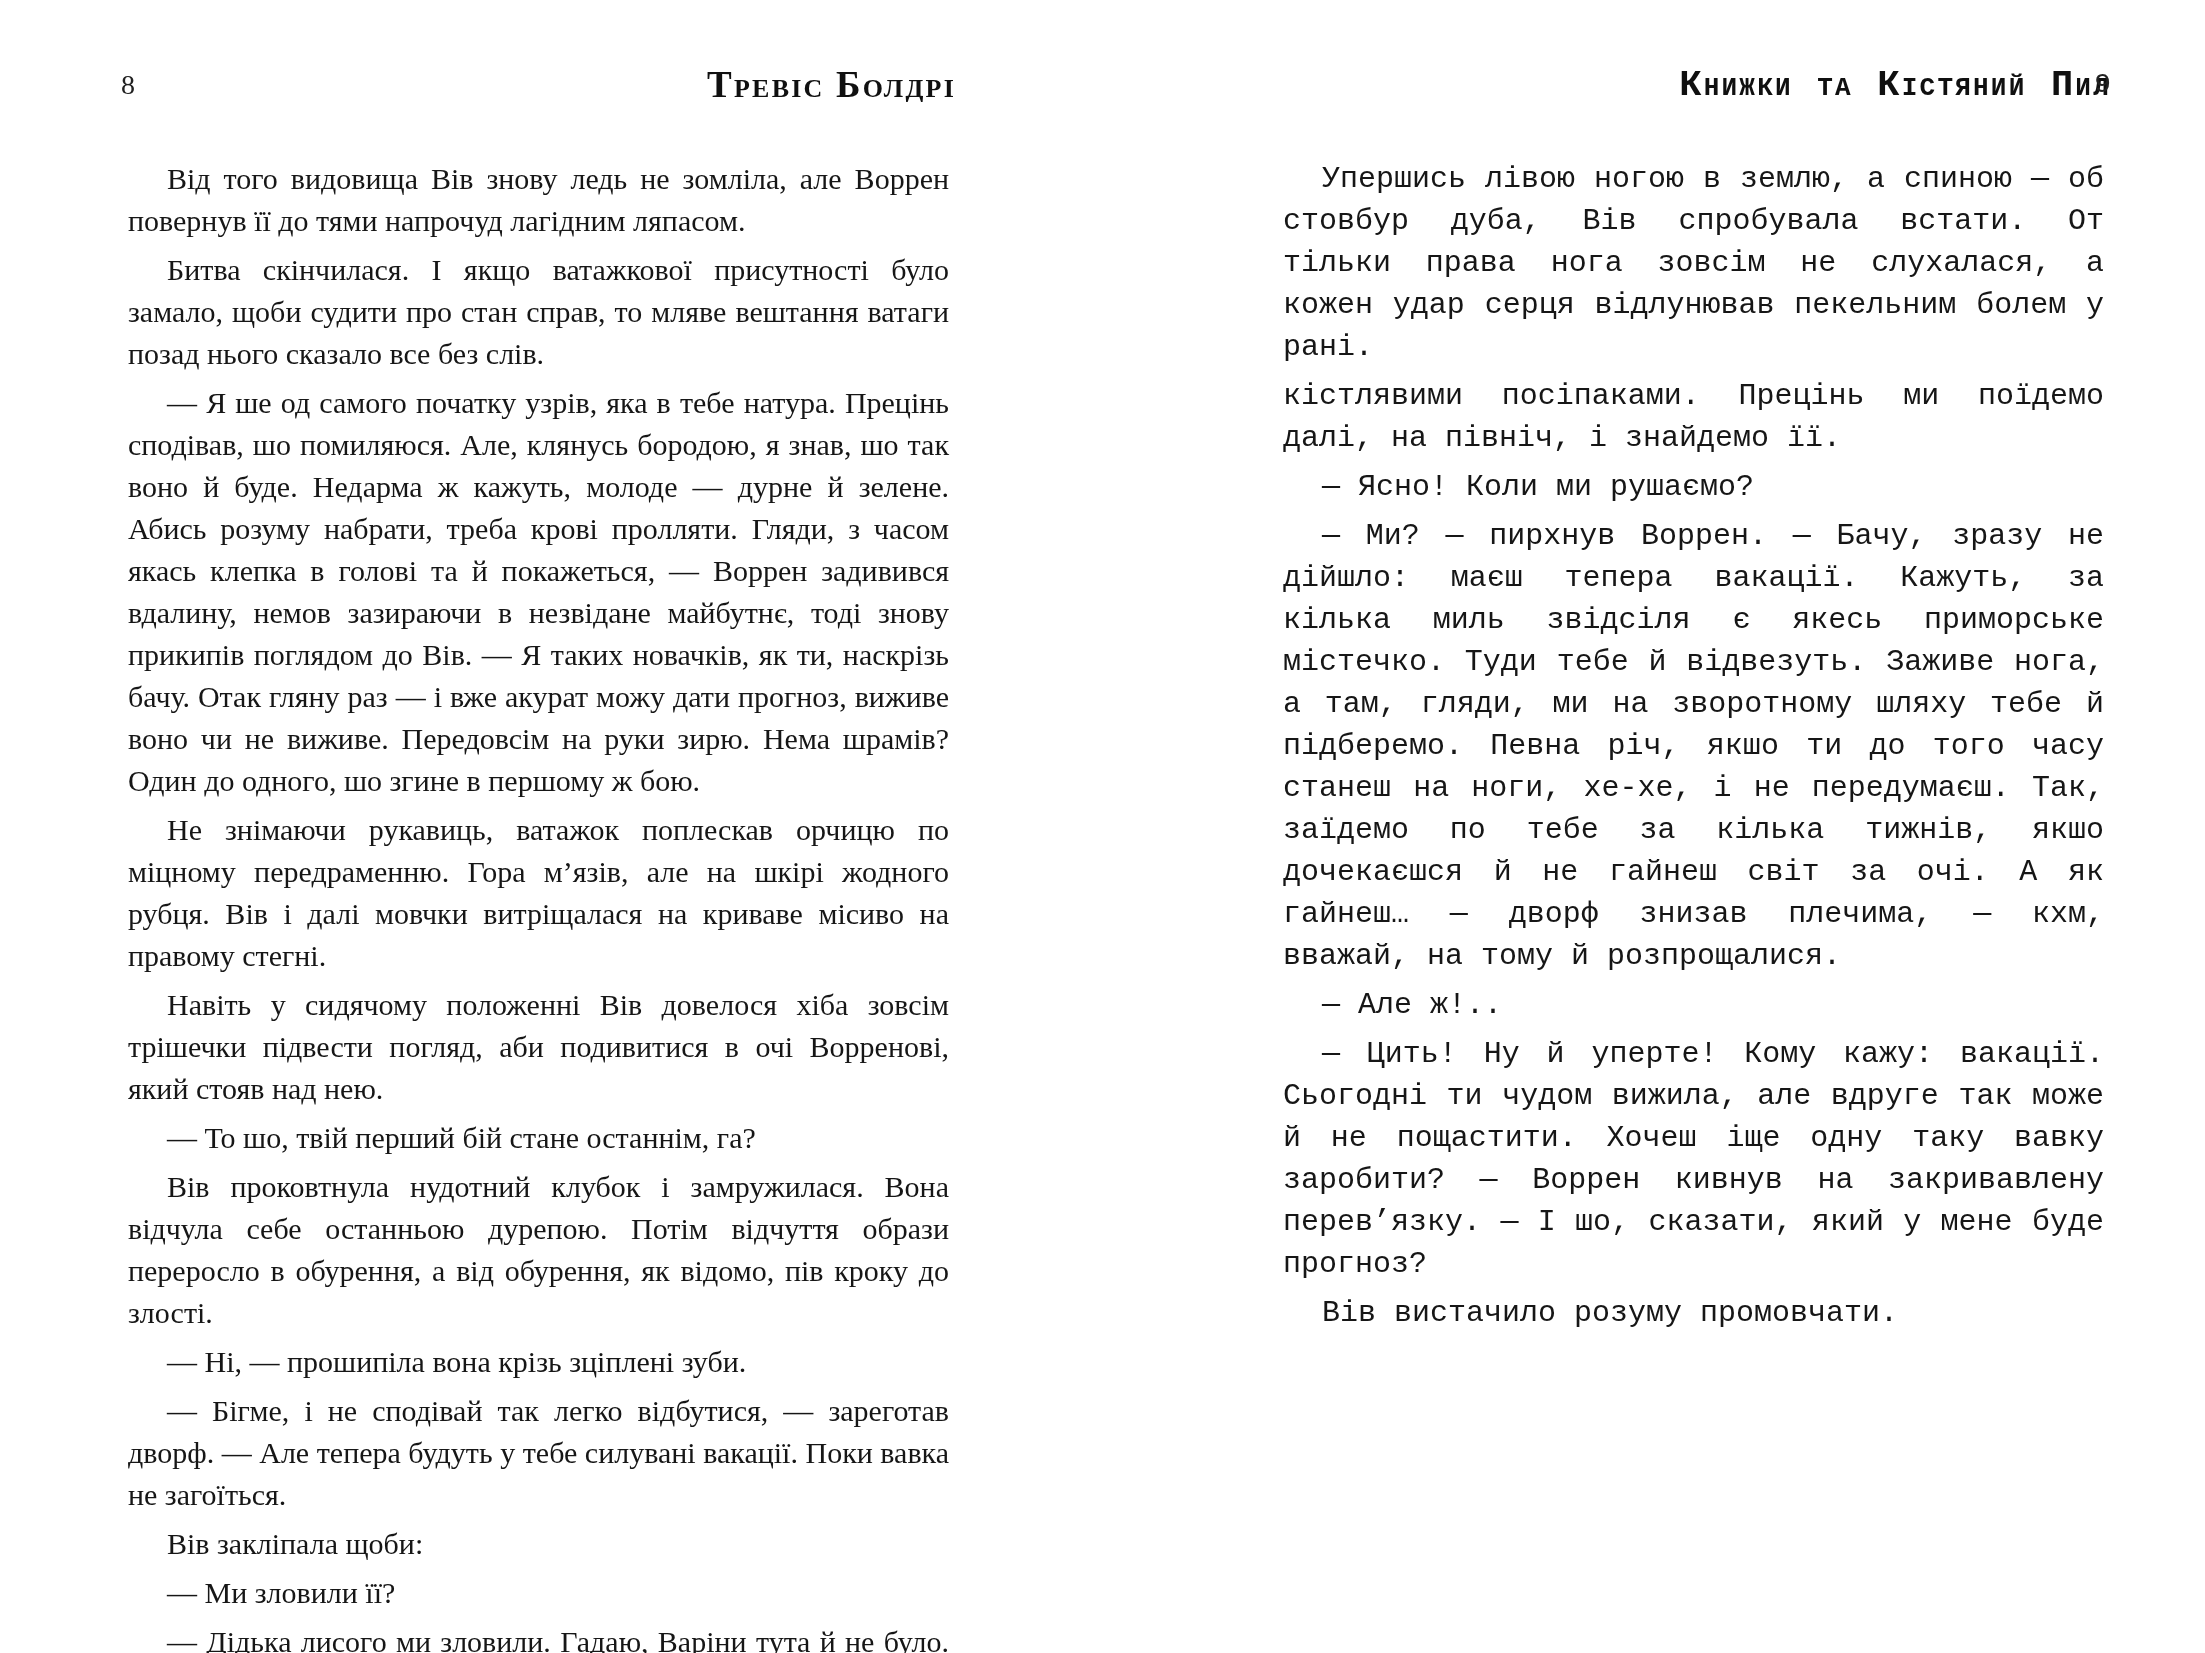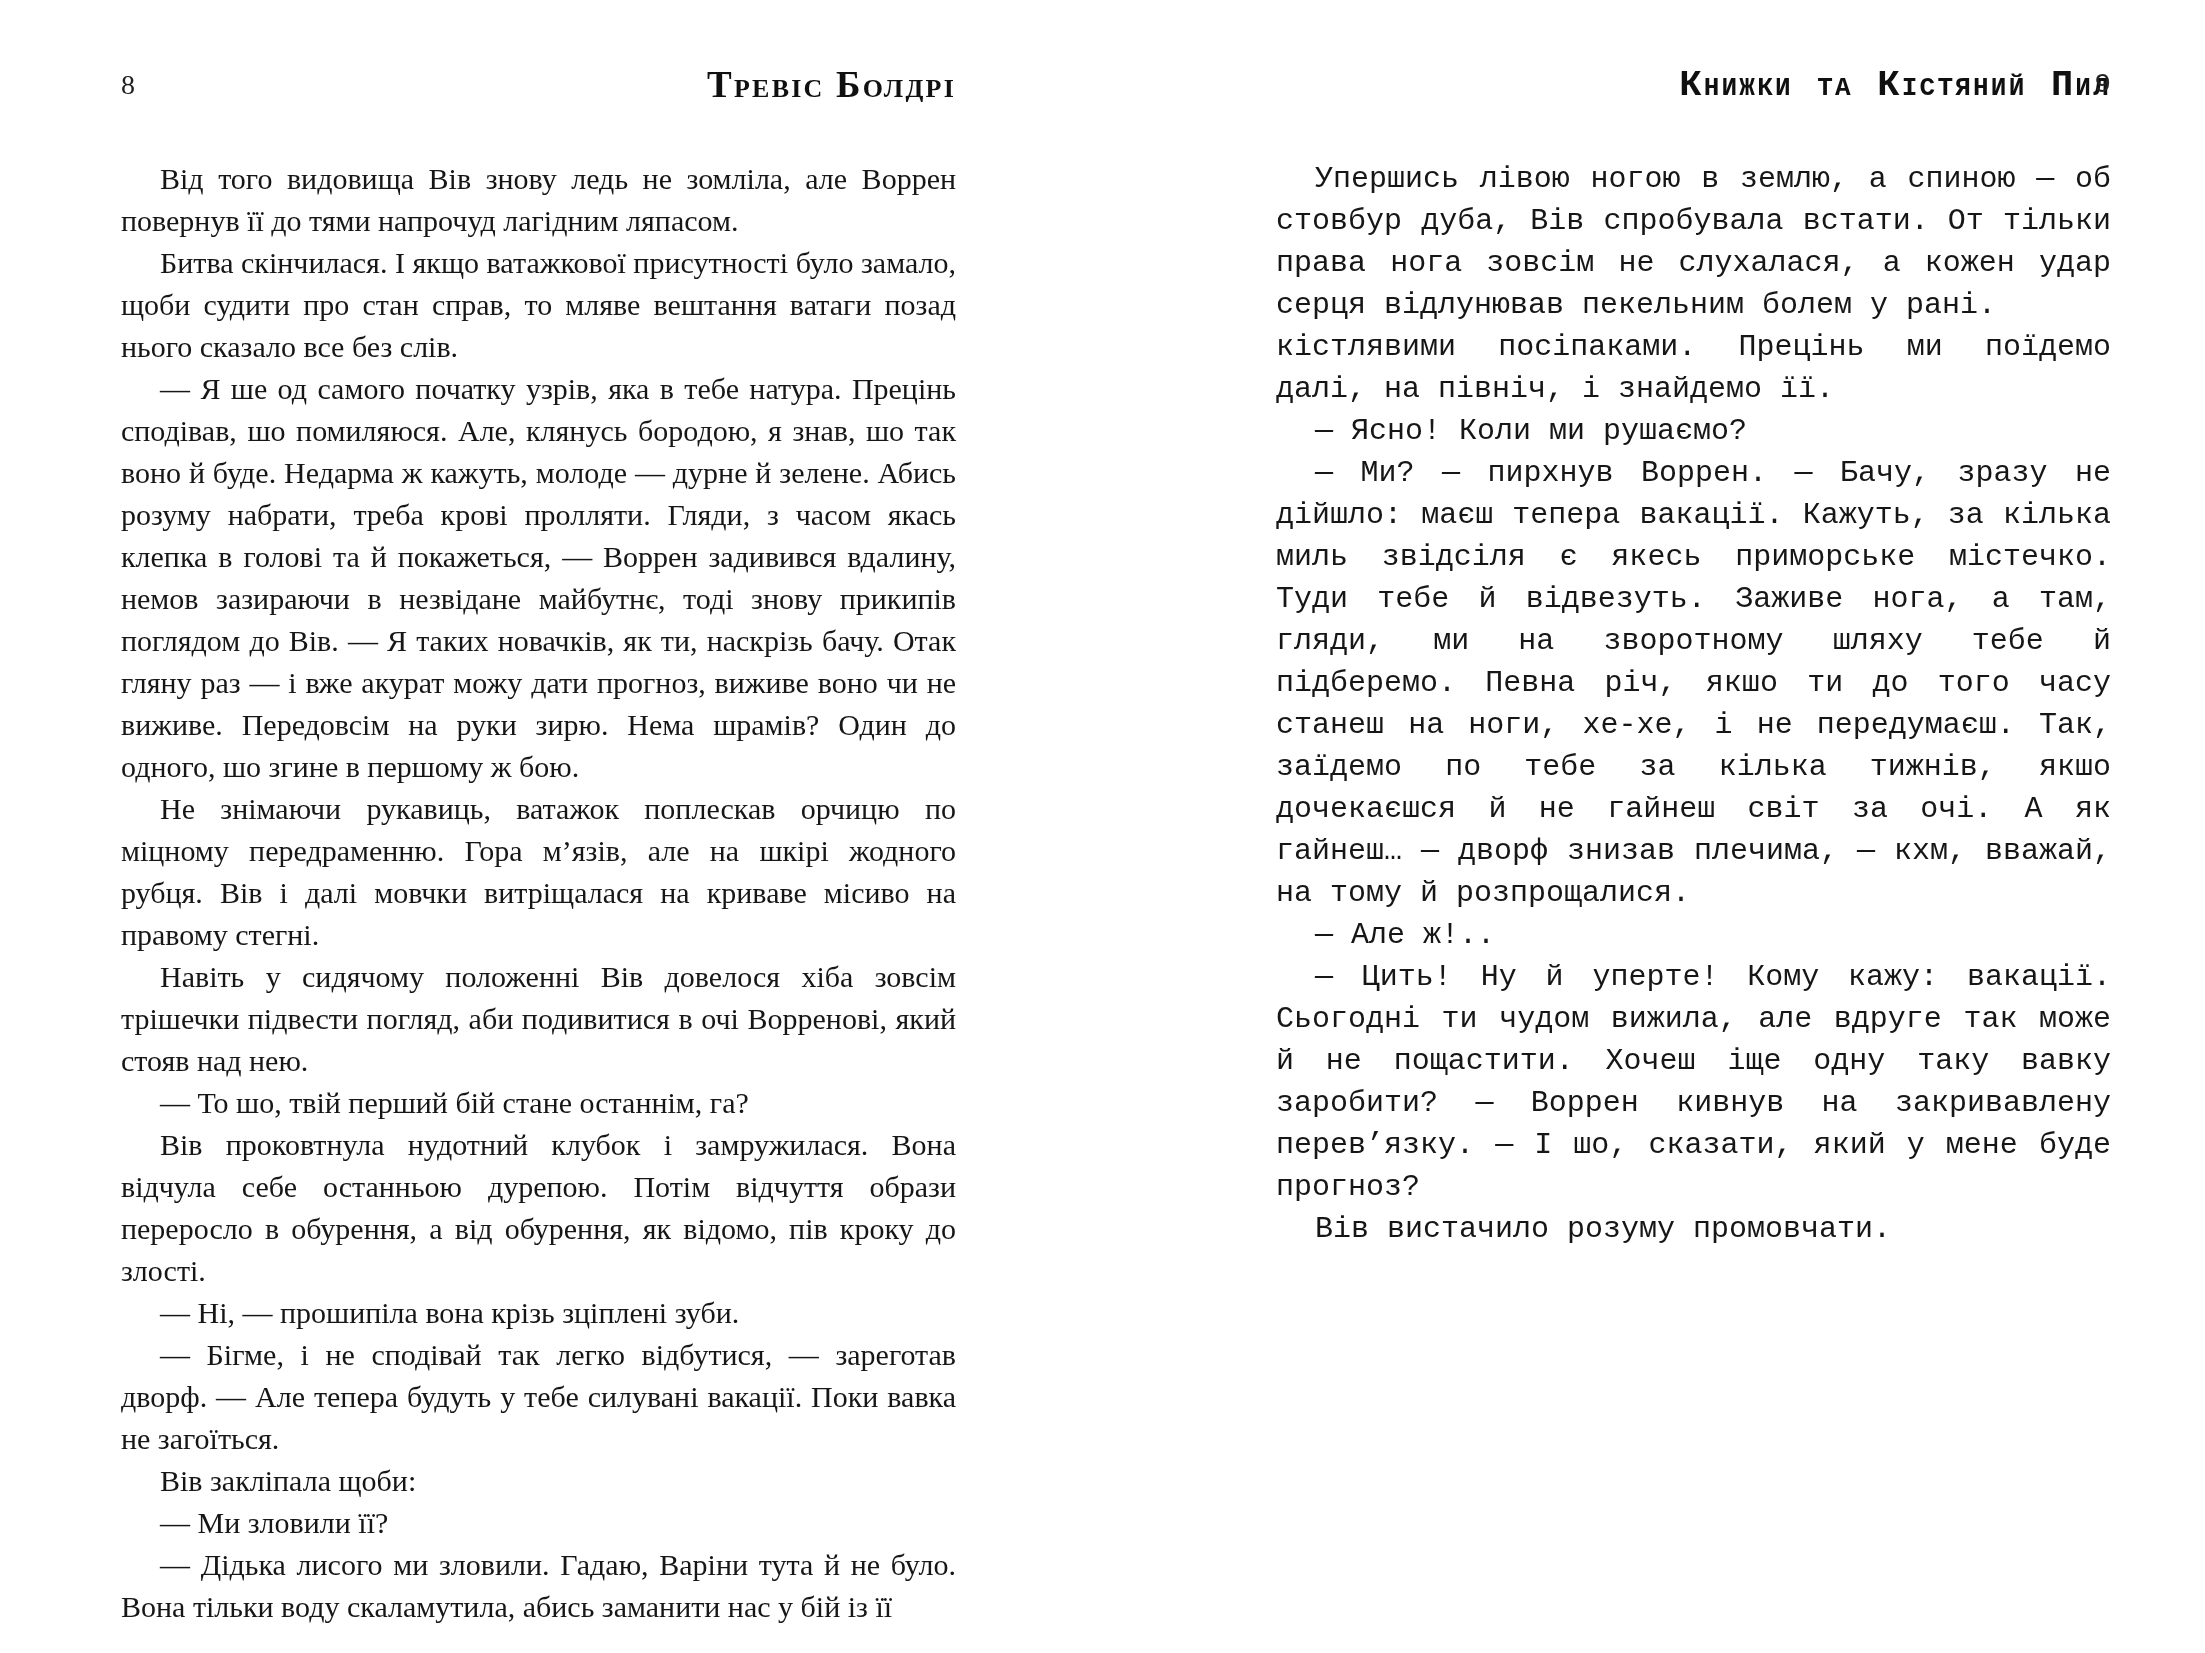--- a/index.html
+++ b/index.html
@@ -50,21 +50,21 @@
   }
 
   .page-body {
     font-size: 30px;
     line-height: 42px;
     text-align: justify;
     hyphens: auto;
     -webkit-hyphens: auto;
   }
   .page-body p.para {
-    margin: 0;
+    margin: 7px;
     text-indent: 39px;
   }
   .page-body p.para.no-indent {
     text-indent: 0;
   }
 </style>
 </head>
 <body>
 
 <div class="spread">

